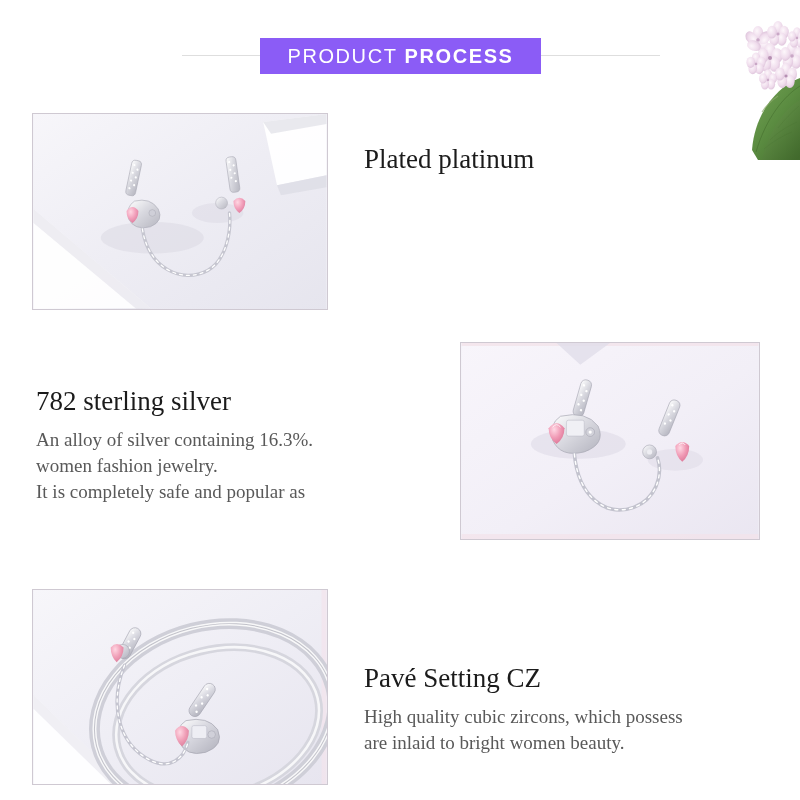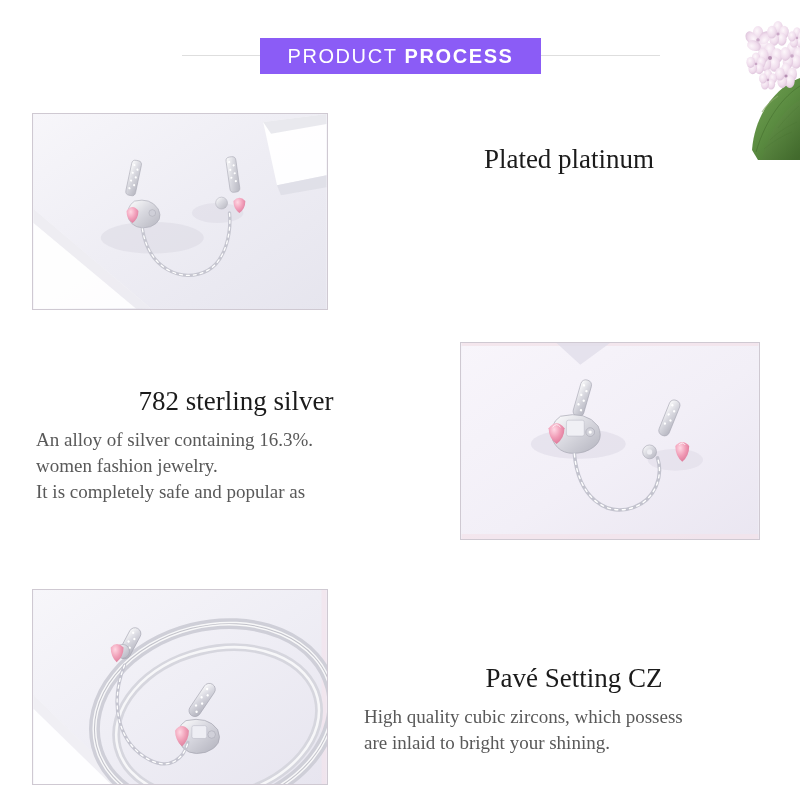--- a/index.html
+++ b/index.html
@@ -82,21 +82,20 @@
 
   .text-block { position: absolute; }
   .feature-title {
     font-family: "Liberation Serif", "DejaVu Serif", serif;
     font-size: 27px;
     line-height: 32px;
     color: #1b1b1b;
     font-weight: 400;
     margin: 0 0 10px 0;
     white-space: nowrap;
-    text-align: center;
   }
   .feature-desc {
     font-family: "Liberation Serif", "DejaVu Serif", serif;
     font-size: 19px;
     line-height: 26px;
     color: #595959;
     margin: 0;
   }
   .feature-desc .line { display: block; white-space: nowrap; }
 
@@ -445,15 +444,15 @@
 
     <path d="M92 76 C76 116 86 156 118 172 C138 182 152 170 156 154" fill="none" stroke="#c5c5d0" stroke-width="3.4" stroke-linecap="round"></path>
     <path d="M92 76 C76 116 86 156 118 172 C138 182 152 170 156 154" fill="none" stroke="#ffffff" stroke-width="1.3" stroke-dasharray="3 4" stroke-linecap="round"></path>
   </svg>
 </div>
 
 <div class="text-block" id="text-3">
   <h2 class="feature-title">Pavé Setting CZ</h2>
   <p class="feature-desc">
     <span class="line">High quality cubic zircons, which possess</span>
-    <span class="line">are inlaid to bright your shining.</span>
+    <span class="line">are inlaid to bright women beauty.</span>
   </p>
 </div>
 
 </body></html>

